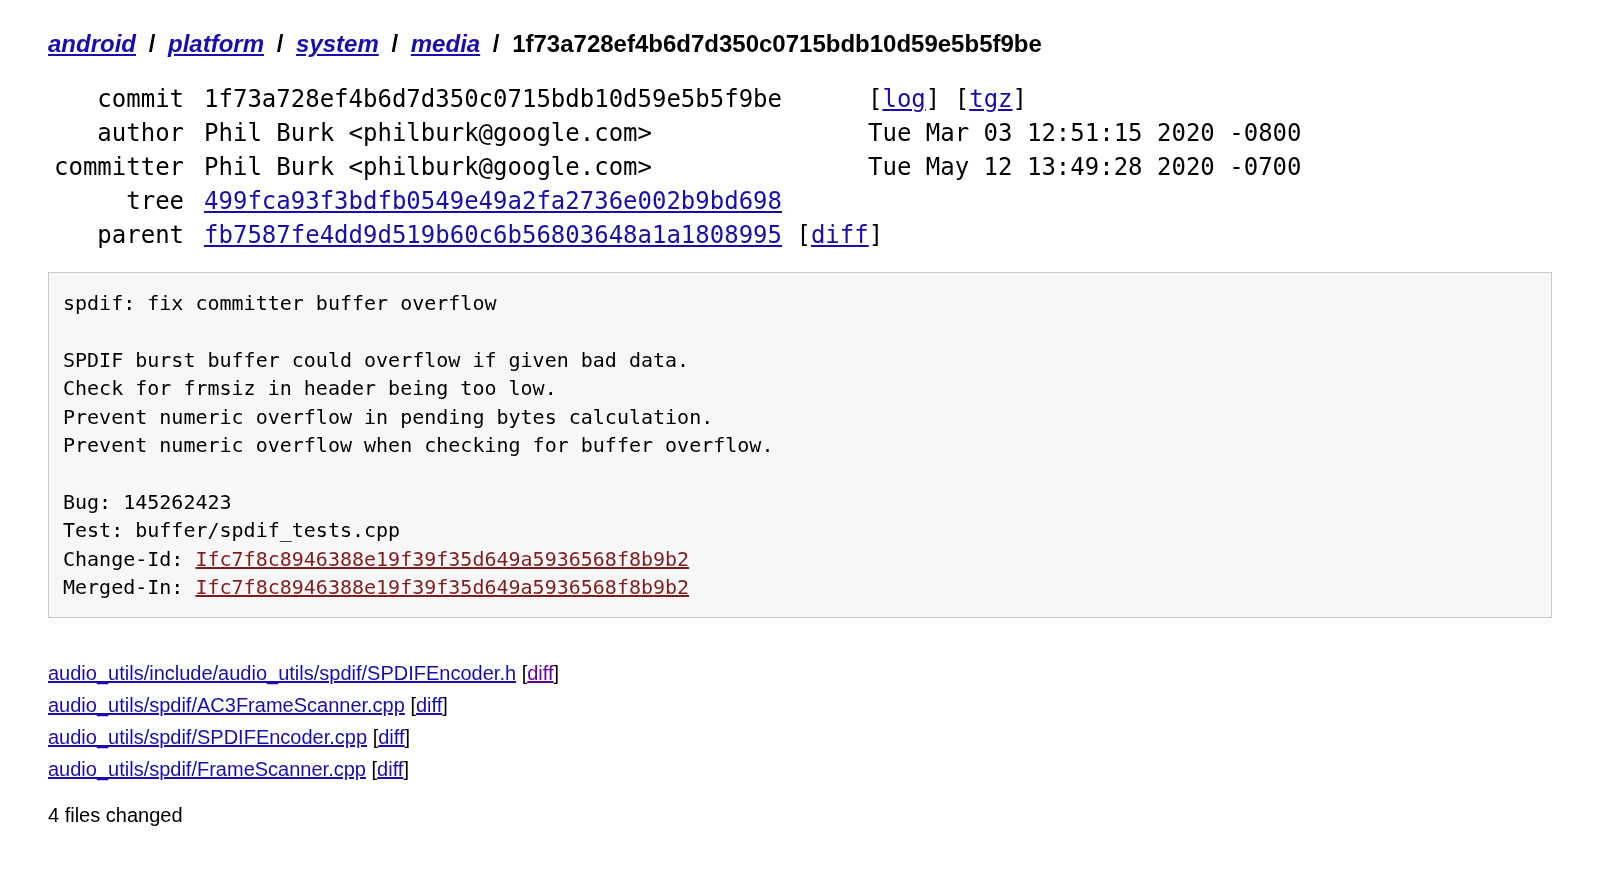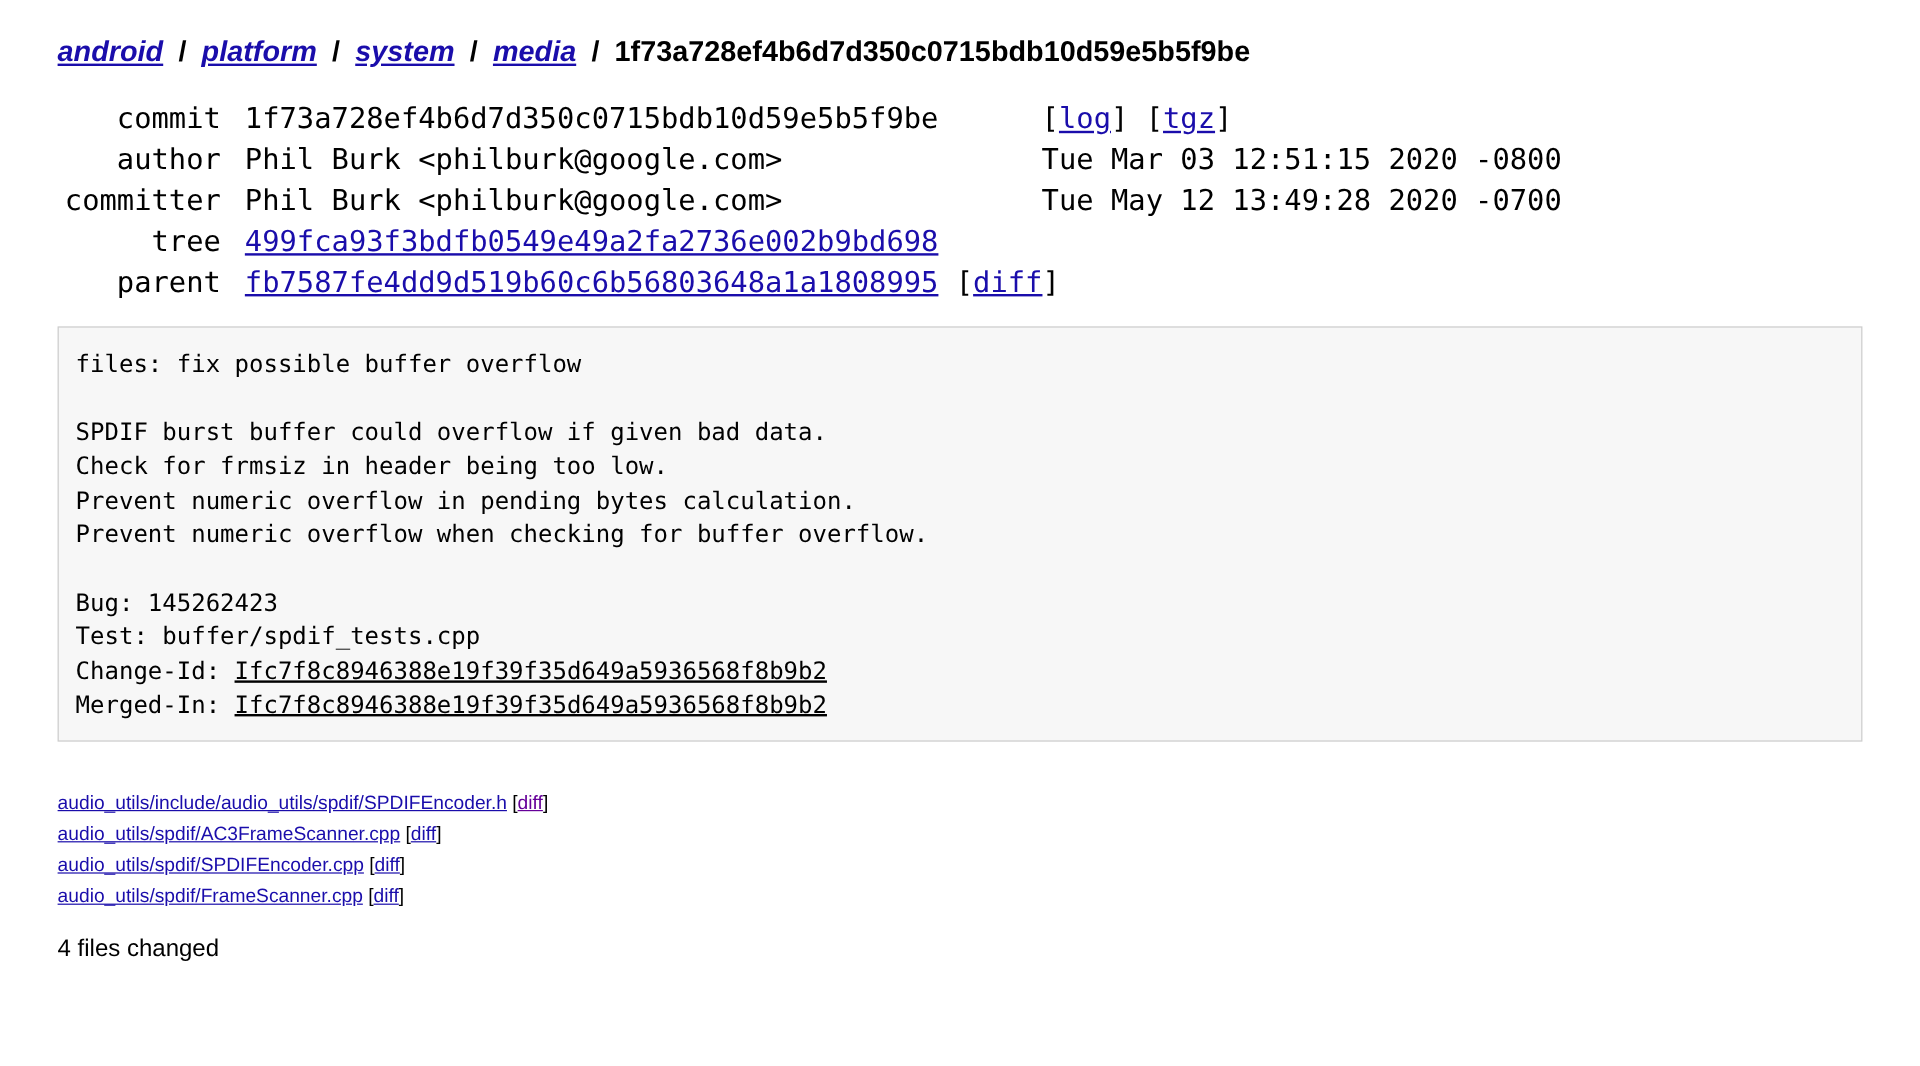--- a/index.html
+++ b/index.html
@@ -64,26 +64,26 @@
     font-family: "SFMono-Regular", Menlo, Consolas, monospace;
     font-size: 20px;
     background: #f7f7f7;
     border: 1px solid #ccc;
     padding: 16px 14px;
     margin: 0 0 24px 0;
     white-space: pre-wrap;
     line-height: 1.42;
   }
   .commit-msg a {
-    color: #000000;
+    color: #7f1d1d;
     text-decoration: underline;
     text-align: right;
   }
   .file-list {
-    font-size: 16px;
+    font-size: 20px;
     line-height: 1.5;
     margin-top: 40px;
   }
   .file-list .row {
     margin-bottom: 2px;
   }
   .file-list a.fname {
     color: #1a0dab;
     text-decoration: underline;
   }
@@ -135,21 +135,21 @@
     <td class="label">tree</td>
     <td class="value" colspan="2"><a href="#" class="link">499fca93f3bdfb0549e49a2fa2736e002b9bd698</a></td>
   </tr>
   <tr>
     <td class="label">parent</td>
     <td class="value" colspan="2"><a href="#" class="link">fb7587fe4dd9d519b60c6b56803648a1a1808995</a> [<a href="#" class="link">diff</a>]</td>
   </tr>
 </tbody>
   </table>
 
-<div class="commit-msg"><span>files: fix possible buffer overflow</span>
+<div class="commit-msg"><span>spdif: fix committer buffer overflow</span>
 
 <span>SPDIF burst buffer could overflow if given bad data.</span>
 <span>Check for frmsiz in header being too low.</span>
 <span>Prevent numeric overflow in pending bytes calculation.</span>
 <span>Prevent numeric overflow when checking for buffer overflow.</span>
 
 <span>Bug: 145262423</span>
 <span>Test: buffer/spdif_tests.cpp</span>
 <span>Change-Id: </span><a href="#" class="link">Ifc7f8c8946388e19f39f35d649a5936568f8b9b2</a>
 <span>Merged-In: </span><a href="#" class="link">Ifc7f8c8946388e19f39f35d649a5936568f8b9b2</a></div>

